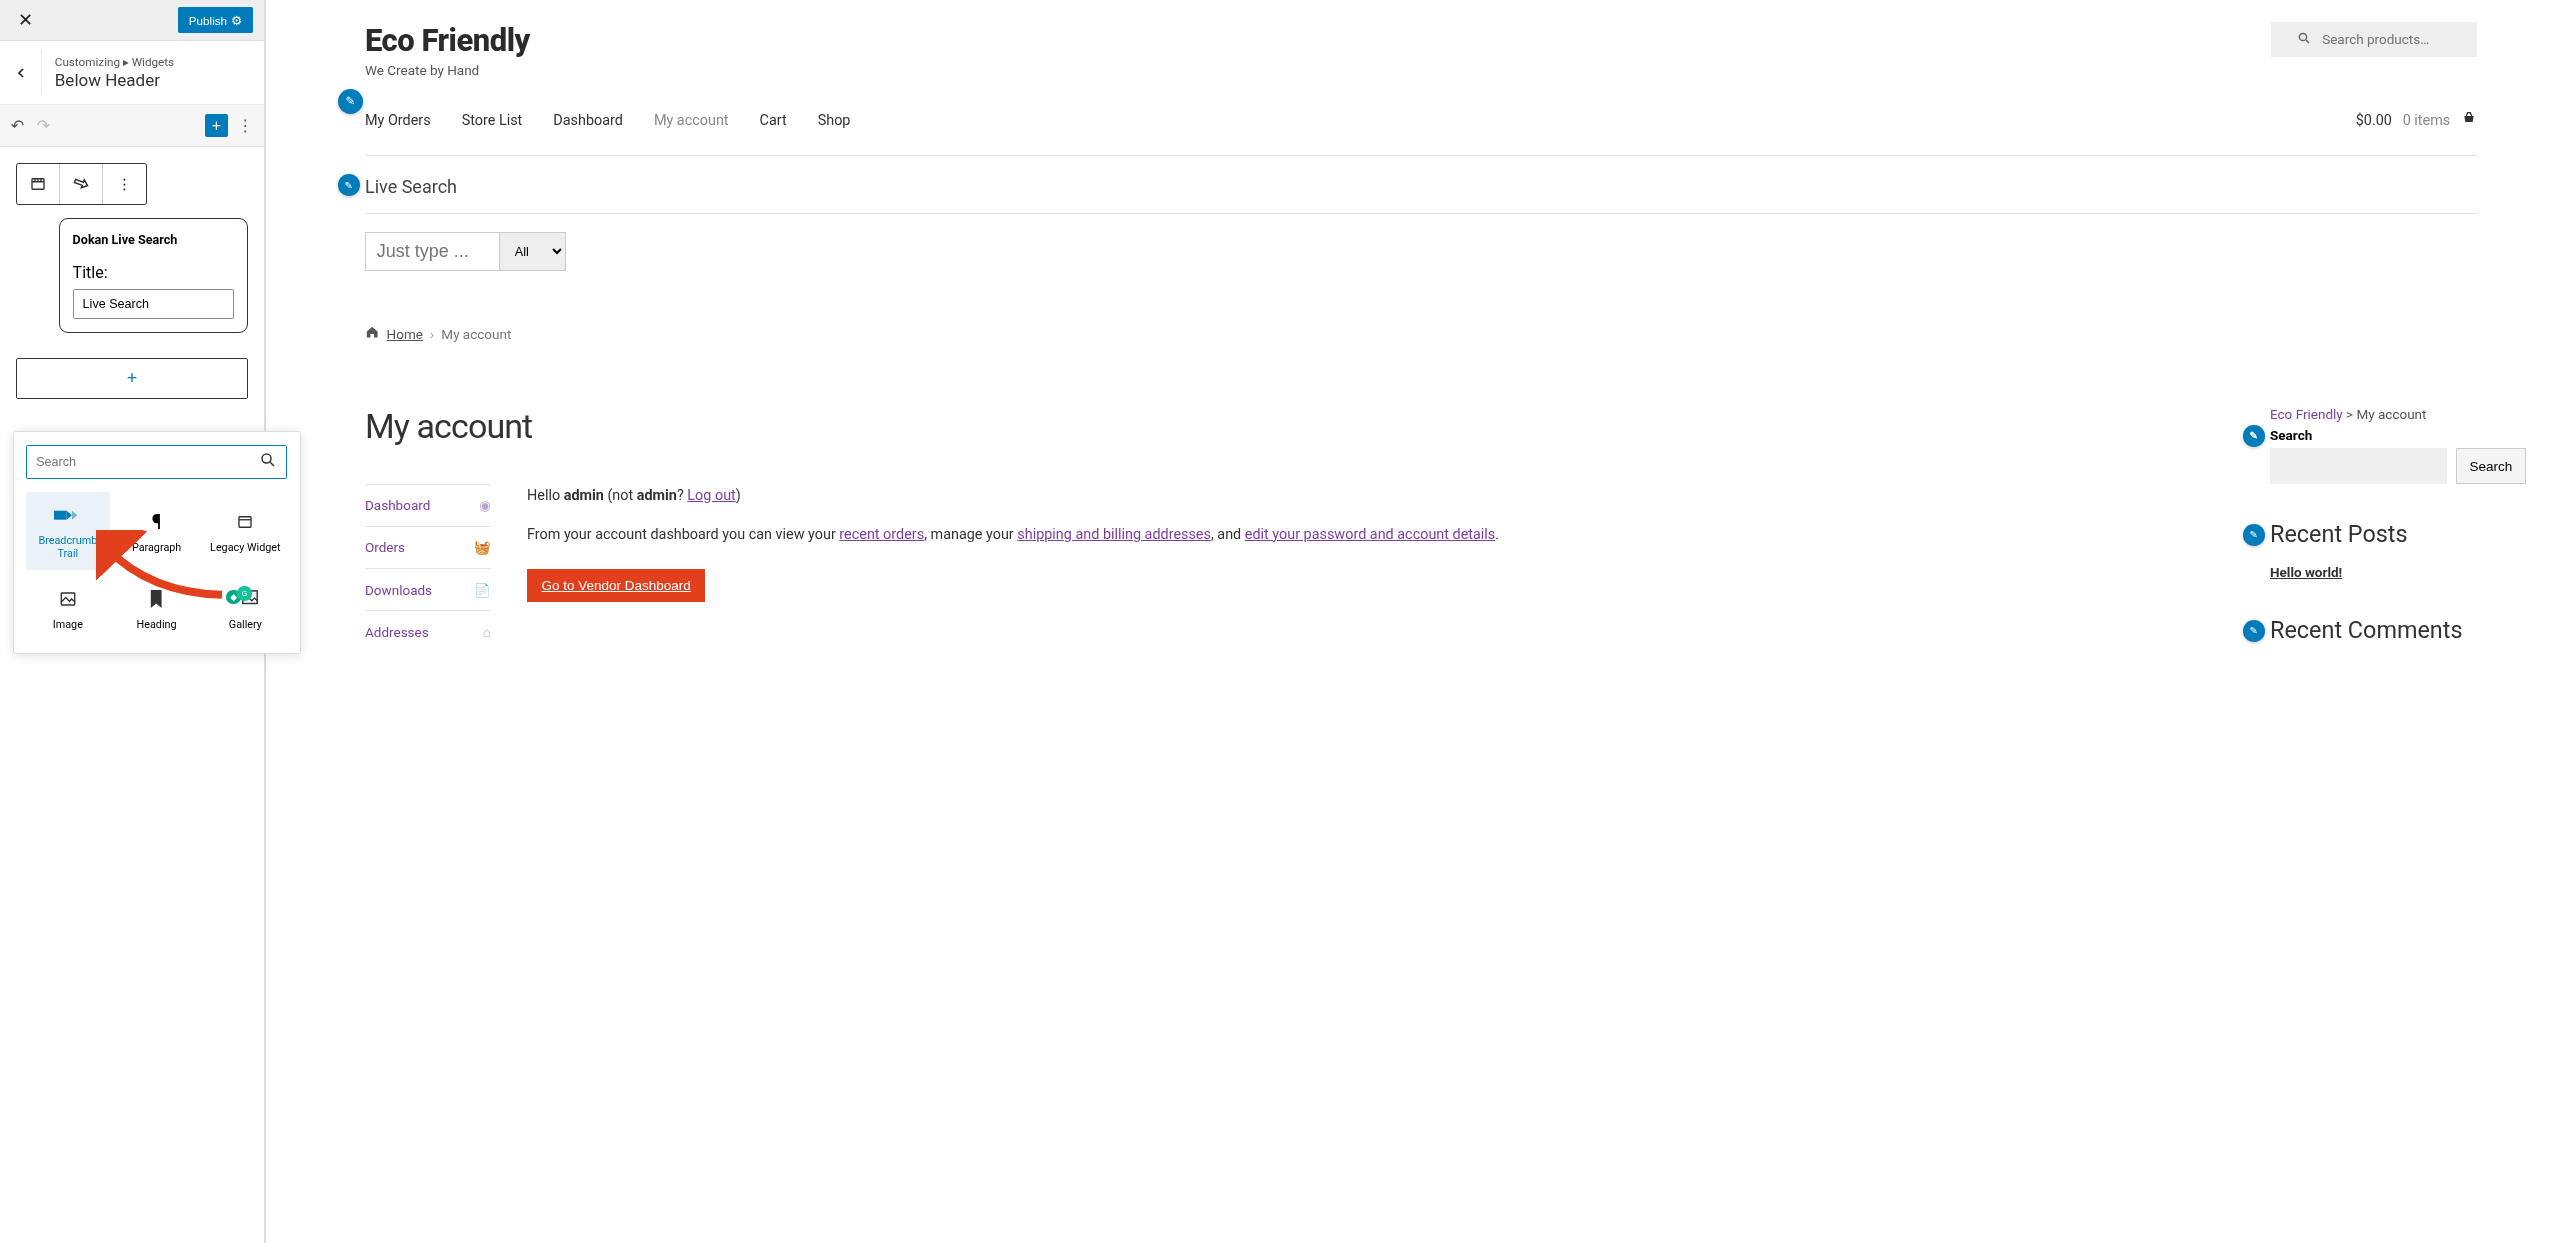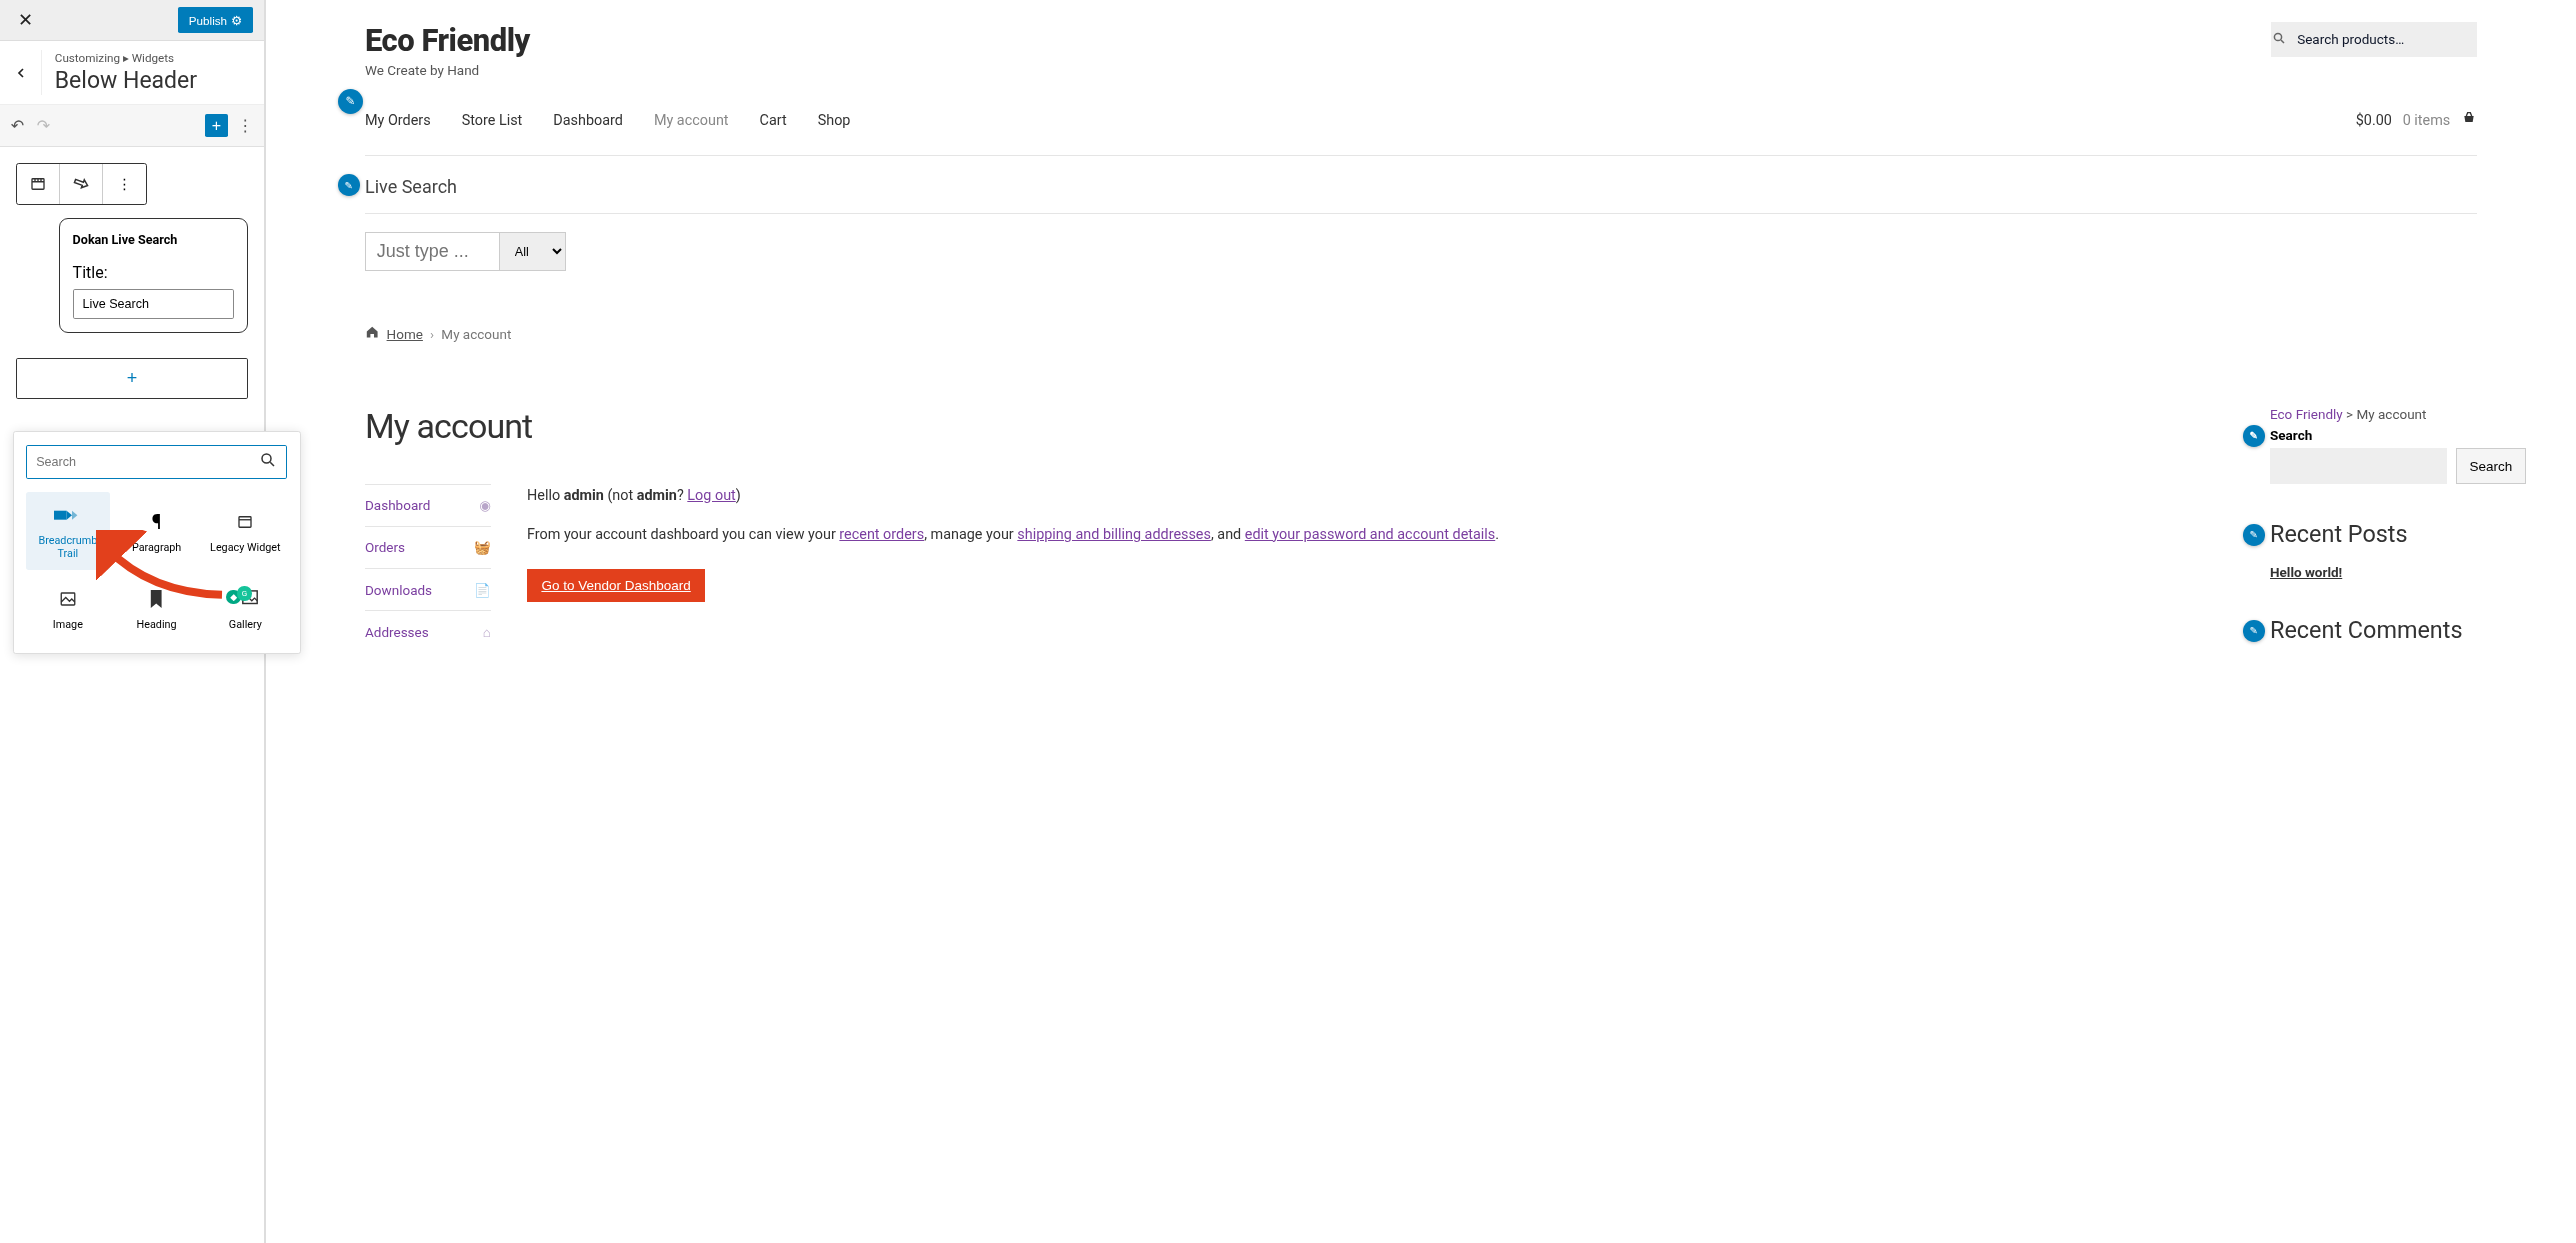--- a/index.html
+++ b/index.html
@@ -9,21 +9,21 @@
 
 .sidebar { width: 265px; background: #fff; display: flex; flex-direction: column; border-right: 0.9px solid #ddd; position: relative; }
 .sidebar-top { display: flex; align-items: center; justify-content: space-between; background: #eee; padding: 0 10.8px; height: 41px; border-bottom: 0.9px solid #ddd; }
 .close-btn { background: none; border: none; font-size: 18px; cursor: pointer; padding: 7.2px; color: #222; }
 .publish-btn { background: #007cba; color: #fff; border: none; padding: 5.4px 10.8px; font-size: 11.7px; cursor: pointer; display: flex; align-items: center; gap: 4px; border-radius: 1.8px; }
 .publish-btn .gear { font-size: 12.6px; }
 
 .crumb-row { display: flex; align-items: center; padding: 9px 12.6px; border-bottom: 0.9px solid #eee; }
 .back-arrow { font-size: 20px; font-weight: bold; cursor: pointer; margin-right: 12.6px; border-right: 0.9px solid #eee; padding-right: 12.6px; height: 45px; display: flex; align-items: center; }
 .crumb-text { font-size: 11.7px; color: #555; }
-.crumb-title { font-size: 23px; color: #333; margin-top: 1.8px; }
+.crumb-title { font-size: 17px; color: #333; margin-top: 1.8px; }
 
 .toolbar-row { display: flex; align-items: center; justify-content: space-between; background: #f6f6f6; padding: 9px 10.8px; border-bottom: 0.9px solid #e0e0e0; }
 .toolbar-left { display: flex; gap: 12.6px; }
 .icon-btn { background: none; border: none; font-size: 16px; cursor: pointer; color: #555; }
 .icon-btn.disabled { color: #bbb; }
 .add-btn { background: #007cba; color: #fff; width: 23.4px; height: 23.4px; border: none; font-size: 16px; cursor: pointer; display: flex; align-items: center; justify-content: center; border-radius: 1.8px;}
 .toolbar-right { display: flex; align-items: center; gap: 9px; }
 
 .widget-area { padding: 16px; }
 .block-toolbar { display: inline-flex; border: 0.9px solid #333; border-radius: 2.7px; overflow: hidden; }
@@ -47,21 +47,21 @@
 .block-item .bicon { font-size: 20px; margin-bottom: 9px; height: 21.6px; display:flex; align-items:center; justify-content:center;}
 .block-item span { line-height: 1.2; }
 .arrow-annotation { position: absolute; left: 96px; top: 530px; width: 135px; height: 72px; z-index: 60; pointer-events: none; }
 
 
 .preview { flex: 1; overflow: auto; background: #fff; border-left: 0.9px solid #ddd;}
 .preview-inner { padding: 18px 99px 36px 99px; position: relative; }
 .site-header { display: flex; justify-content: space-between; align-items: flex-start; padding-top: 3.6px;}
 .site-title { font-size: 31px; font-weight: 800; color: #2b2b2b; letter-spacing: -0.5px;}
 .site-tagline { font-size: 13.5px; color: #555; margin-top: 3.6px; }
-.search-box { background: #eee; padding: 9px 1px; display: flex; align-items: center; gap: 10.8px; width: 206px; color: #0f172a; font-size: 13.5px; }
+.search-box { background: #eee; padding: 9px 26px; display: flex; align-items: center; gap: 10.8px; width: 206px; color: #737373; font-size: 13.5px; }
 .nav-row { display: flex; justify-content: space-between; align-items: center; margin-top: 32px; position: relative;}
 .nav-menu { display: flex; gap: 31px; font-size: 14.4px; color: #333; }
 .nav-menu a { text-decoration: none; color: #333; cursor: pointer;}
 .nav-menu a.muted { color: #888; }
 .cart-info { display: flex; align-items: center; gap: 10.8px; font-size: 14.4px; color: #333;}
 .cart-info .items { color: #888; }
 .edit-bubble { position: absolute; width: 25px; height: 25px; background: #007cba; border-radius: 50%; display: flex; align-items: center; justify-content: center; color: #fff; font-size: 11.7px; box-shadow: 0 0.9px 3.6px rgba(0,0,0,0.25); cursor: pointer; }
 
 .divider { border-top: 0.9px solid #e5e5e5; margin-top: 25px; }
 .live-search-title { font-size: 18px; color: #444; margin-top: 20px; position: relative;}

